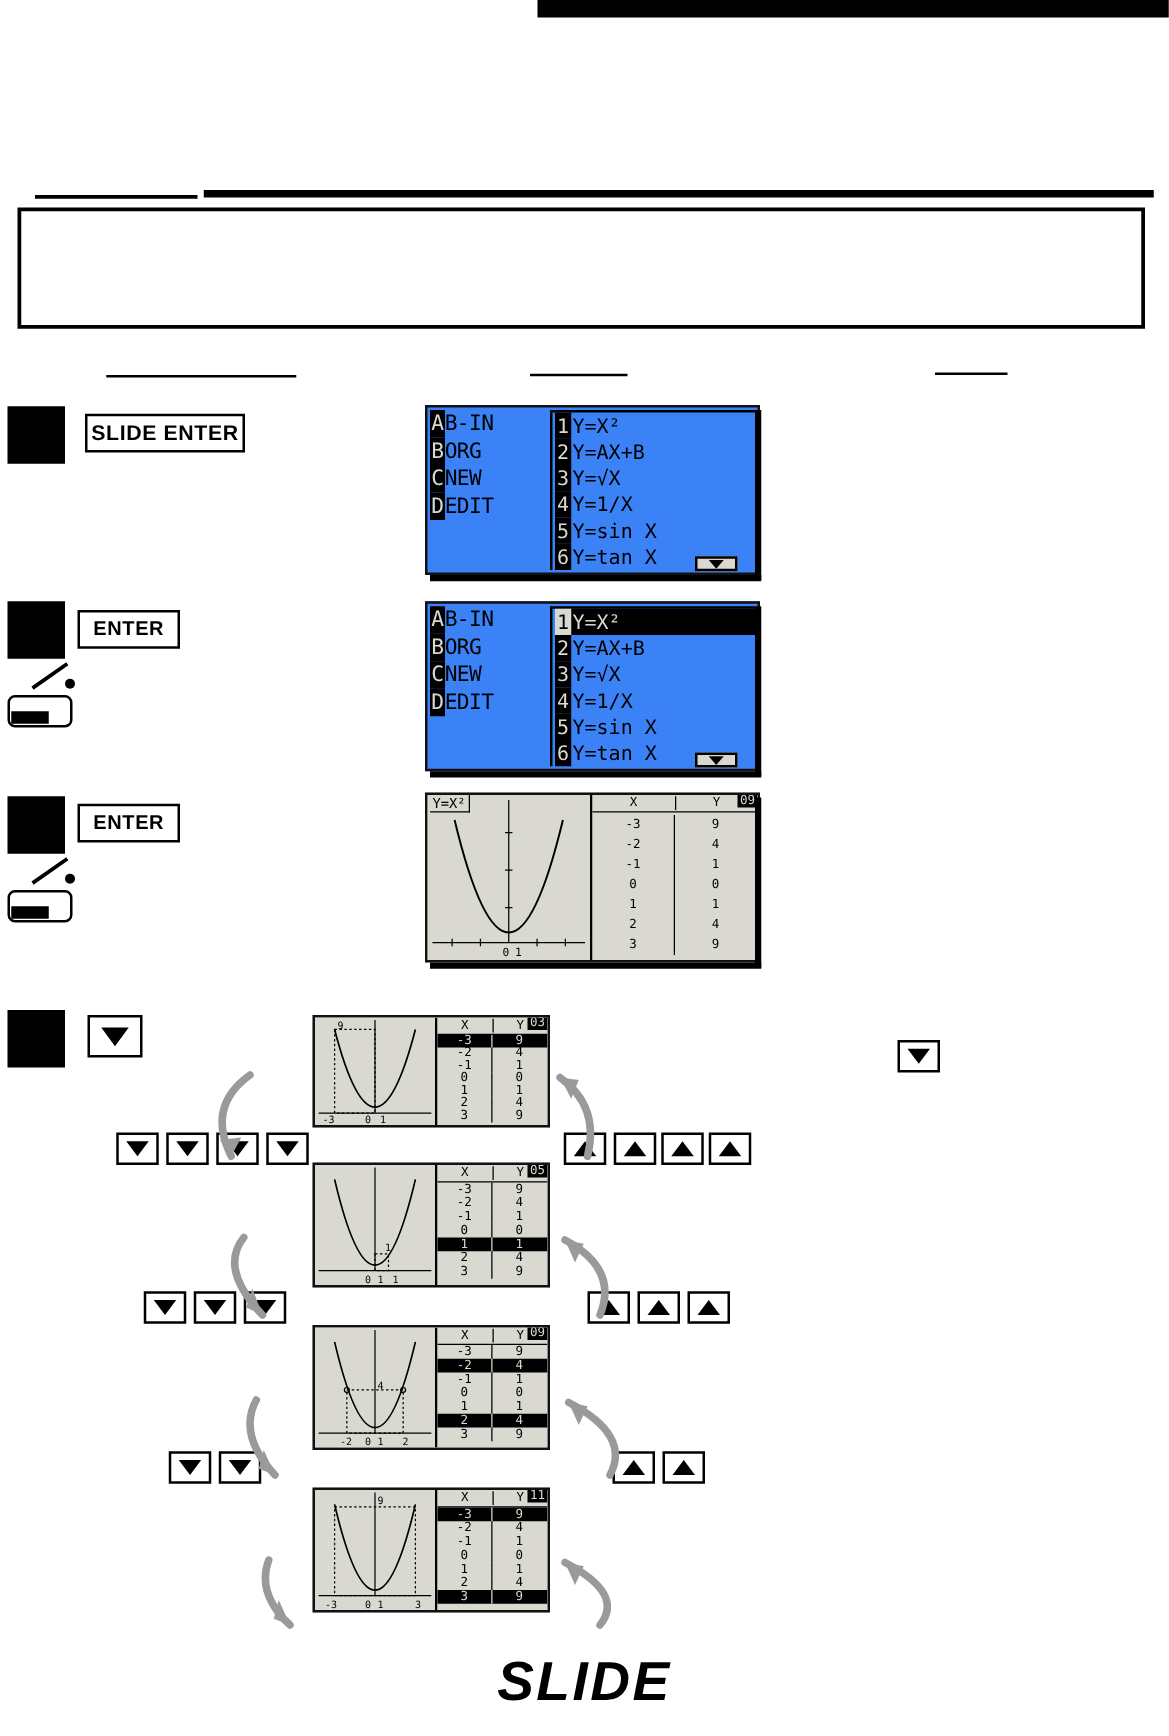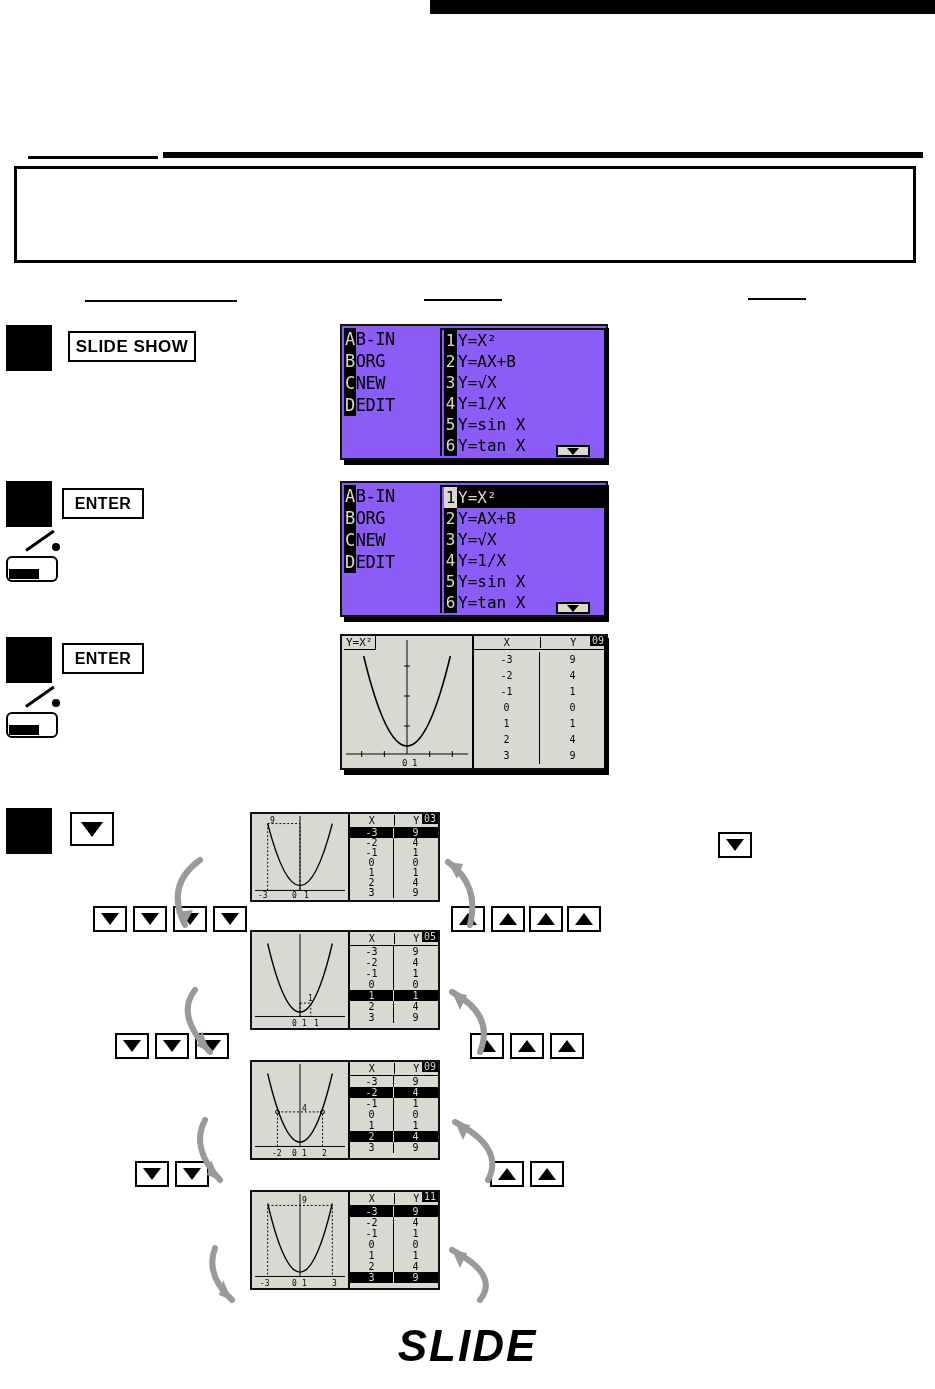--- a/index.html
+++ b/index.html
@@ -120,21 +120,21 @@
     position: absolute;
     left: 46px; top: -7px;
     width: 8px; height: 8px;
     background: #000;
     border-radius: 50%;
   }
 
   
   .lcd {
     position: absolute;
-    background: #8b5cf6;
+    background: #3b82f6;
     border: 2px solid #111;
     box-sizing: border-box;
     font-family: "DejaVu Sans Mono", monospace;
     overflow: hidden;
   }
   .menu-screen {
     width: 268px;
     height: 136px;
   }
   .menu-left {
@@ -341,21 +341,21 @@
 <div class="rule-thick" id="hdr-rule-right"></div>
 <div class="rule-thick" id="hdr-underline"></div>
 
 <div class="boxframe"></div>
 
 <div class="mini-rule" id="mr1"></div>
 <div class="mini-rule" id="mr2"></div>
 <div class="mini-rule" id="mr3"></div>
 
 <div class="step-block" style="left:6px; top:325px;"></div>
-<div class="key-box key-slide">SLIDE SHOW</div>
+<div class="key-box key-slide">SLIDE ENTER</div>
 
 <div class="lcd menu-screen" style="left:340px; top:324px;">
   <div class="menu-left">
     <div class="row"><span class="tag">A</span><span>B-IN</span></div>
     <div class="row"><span class="tag">B</span><span>ORG</span></div>
     <div class="row"><span class="tag">C</span><span>NEW</span></div>
     <div class="row"><span class="tag">D</span><span>EDIT</span></div>
   </div>
   <div class="menu-right">
     <div class="row"><span class="num">1</span><span>Y=X²</span></div>

